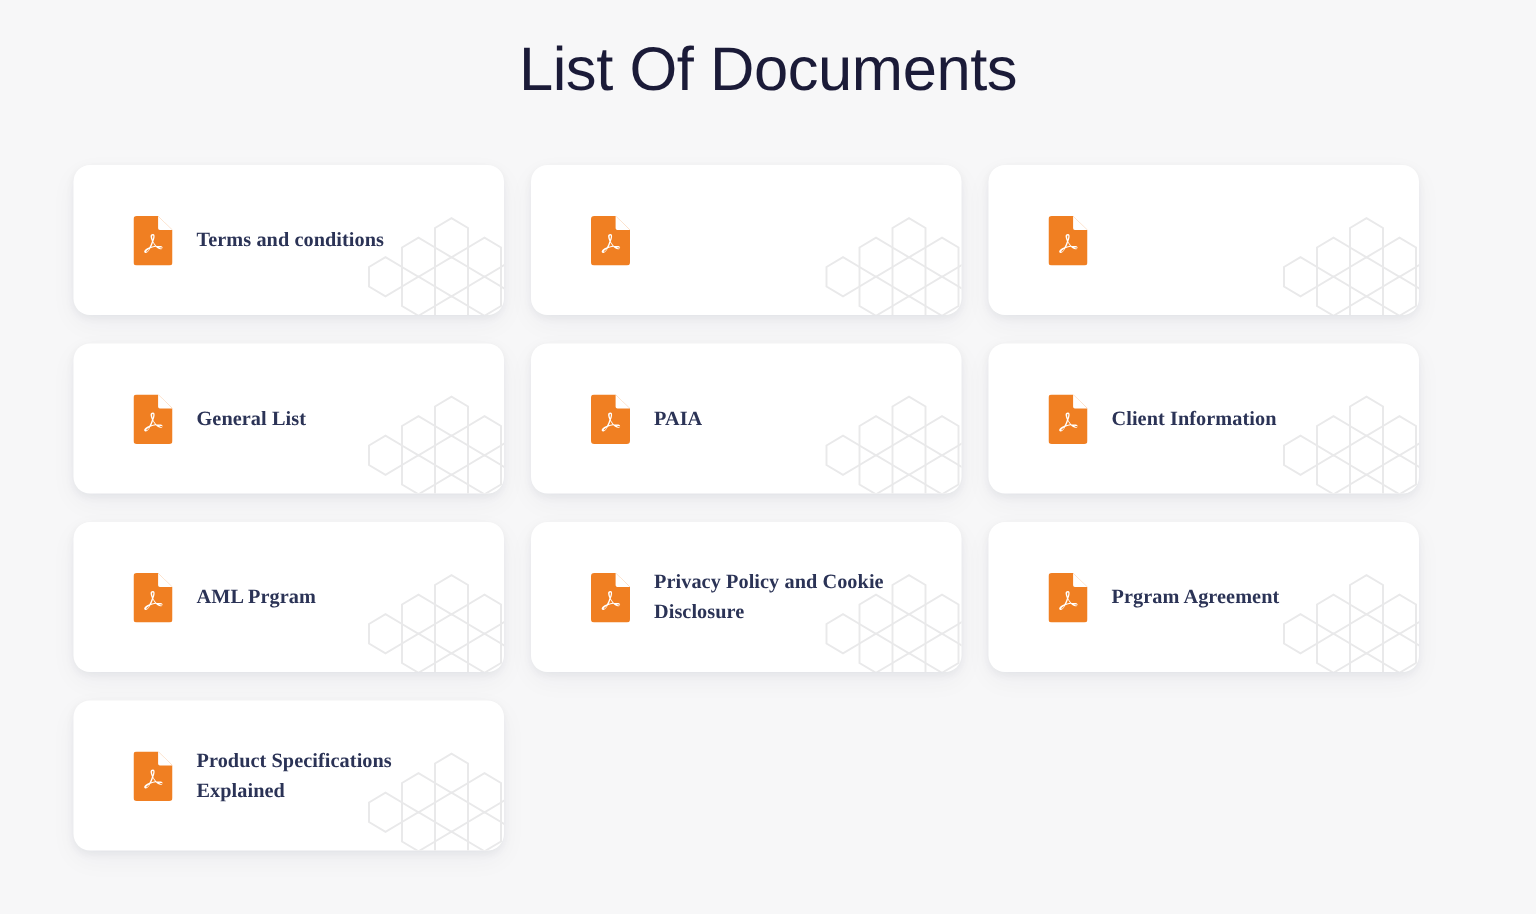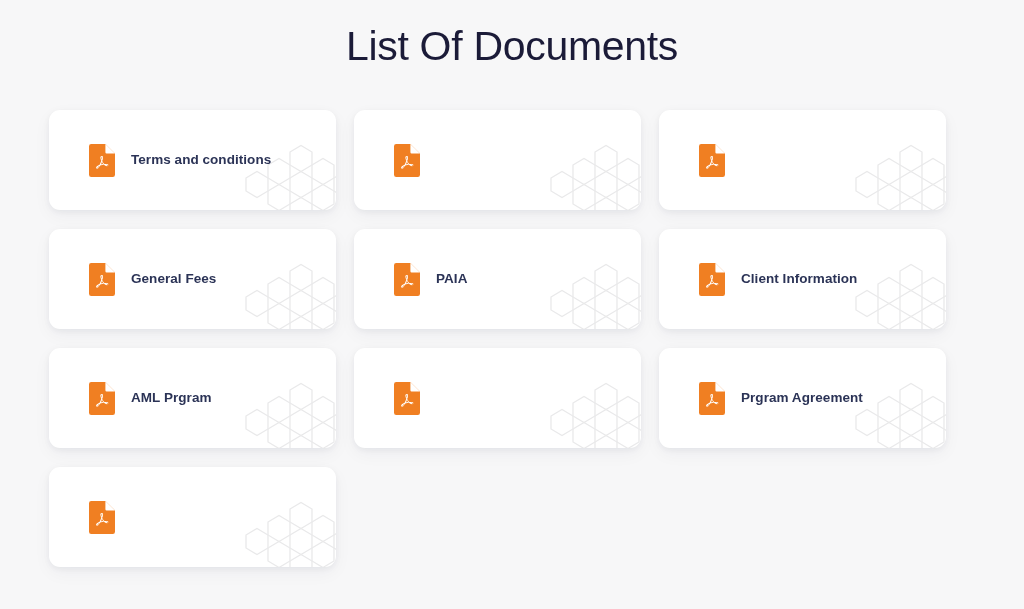--- a/index.html
+++ b/index.html
@@ -36,20 +36,21 @@
 
   .doc-grid {
     position: absolute;
     left: 49px;
     top: 110px;
     width: 900px;
     display: grid;
     grid-template-columns: repeat(3, 287px);
     column-gap: 18px;
     row-gap: 19px;
+    font-family: Liberation Serif, serif;
   }
 
   .doc-card {
     position: relative;
     height: 100px;
     background: #ffffff;
     border-radius: 11px;
     box-shadow: 0 2px 6px rgba(25, 30, 60, 0.055),
                 0 6px 18px rgba(25, 30, 60, 0.045);
     display: flex;
@@ -208,21 +209,21 @@
     </span>
 
     <div class="card-inner">
       <span class="pdf-icon">
         <svg viewBox="0 0 26 33" width="26" height="33" xmlns="http://www.w3.org/2000/svg">
           <path d="M0 2.2A2.2 2.2 0 0 1 2.2 0H16.4L26 9.4V30.8A2.2 2.2 0 0 1 23.8 33H2.2A2.2 2.2 0 0 1 0 30.8Z" fill="#f07f22"></path>
           <path d="M16.4 0L26 9.4H17.6A1.2 1.2 0 0 1 16.4 8.2Z" fill="#ffffff"></path>
           <path d="M13.0 12.0c0.85 0 1.15 0.85 1.05 1.95-0.08 0.86-0.42 1.95-0.86 3.0 0.62 1.28 1.42 2.35 2.2 3.05 1.05-0.12 2.0-0.1 2.72 0.07 0.95 0.23 1.38 0.72 1.28 1.3-0.1 0.6-0.72 0.92-1.5 0.82-0.95-0.12-2.05-0.78-3.0-1.72-1.2 0.2-2.5 0.55-3.65 1.0-0.9 1.6-1.78 2.7-2.6 3.05-0.62 0.27-1.18 0.12-1.42-0.33-0.27-0.5 0-1.18 0.72-1.82 0.6-0.53 1.55-1.05 2.68-1.5 0.62-1.22 1.22-2.7 1.68-4.08-0.52-1.1-0.85-2.15-0.9-3.0-0.05-1.05 0.33-1.79 1.6-1.79zm-2.42 9.95c-0.72 0.35-1.3 0.72-1.65 1.05-0.4 0.38-0.5 0.66-0.42 0.78 0.08 0.12 0.3 0.12 0.6-0.08 0.42-0.28 0.95-0.92 1.47-1.75zm2.4-4.3c-0.33 0.95-0.72 1.95-1.12 2.85 0.82-0.3 1.7-0.55 2.52-0.72-0.52-0.6-1.0-1.32-1.4-2.13zm4.02 3.12c0.6 0.5 1.2 0.82 1.68 0.88 0.4 0.05 0.6-0.05 0.62-0.2 0.03-0.18-0.15-0.33-0.62-0.45-0.42-0.1-1.0-0.15-1.68-0.23zM13.0 13.0c-0.45 0-0.62 0.33-0.58 1.0 0.03 0.48 0.15 1.05 0.35 1.68 0.22-0.65 0.38-1.28 0.43-1.78 0.06-0.6-0.02-0.9-0.2-0.9z" fill="#ffffff"></path>
         </svg>
       </span>
-      <span class="card-label">General Fees</span>
+      <span class="card-label">General List</span>
     </div>
   </div>
 
   <div class="doc-card">
     <span class="hex-watermark">
       <svg viewBox="0 0 132 86" width="132" height="86" xmlns="http://www.w3.org/2000/svg">
         <g fill="none" stroke="#e9e9ea" stroke-width="1.3">
           <polygon points="36,44 47,37.5 58,44 58,57 47,63.5 36,57"></polygon>
           <polygon points="58,31 69,24.5 80,31 80,44 69,50.5 58,44"></polygon>
           <polygon points="80,18 91,11.5 102,18 102,31 91,37.5 80,31"></polygon>
@@ -324,20 +325,21 @@
     </span>
 
     <div class="card-inner">
       <span class="pdf-icon">
         <svg viewBox="0 0 26 33" width="26" height="33" xmlns="http://www.w3.org/2000/svg">
           <path d="M0 2.2A2.2 2.2 0 0 1 2.2 0H16.4L26 9.4V30.8A2.2 2.2 0 0 1 23.8 33H2.2A2.2 2.2 0 0 1 0 30.8Z" fill="#f07f22"></path>
           <path d="M16.4 0L26 9.4H17.6A1.2 1.2 0 0 1 16.4 8.2Z" fill="#ffffff"></path>
           <path d="M13.0 12.0c0.85 0 1.15 0.85 1.05 1.95-0.08 0.86-0.42 1.95-0.86 3.0 0.62 1.28 1.42 2.35 2.2 3.05 1.05-0.12 2.0-0.1 2.72 0.07 0.95 0.23 1.38 0.72 1.28 1.3-0.1 0.6-0.72 0.92-1.5 0.82-0.95-0.12-2.05-0.78-3.0-1.72-1.2 0.2-2.5 0.55-3.65 1.0-0.9 1.6-1.78 2.7-2.6 3.05-0.62 0.27-1.18 0.12-1.42-0.33-0.27-0.5 0-1.18 0.72-1.82 0.6-0.53 1.55-1.05 2.68-1.5 0.62-1.22 1.22-2.7 1.68-4.08-0.52-1.1-0.85-2.15-0.9-3.0-0.05-1.05 0.33-1.79 1.6-1.79zm-2.42 9.95c-0.72 0.35-1.3 0.72-1.65 1.05-0.4 0.38-0.5 0.66-0.42 0.78 0.08 0.12 0.3 0.12 0.6-0.08 0.42-0.28 0.95-0.92 1.47-1.75zm2.4-4.3c-0.33 0.95-0.72 1.95-1.12 2.85 0.82-0.3 1.7-0.55 2.52-0.72-0.52-0.6-1.0-1.32-1.4-2.13zm4.02 3.12c0.6 0.5 1.2 0.82 1.68 0.88 0.4 0.05 0.6-0.05 0.62-0.2 0.03-0.18-0.15-0.33-0.62-0.45-0.42-0.1-1.0-0.15-1.68-0.23zM13.0 13.0c-0.45 0-0.62 0.33-0.58 1.0 0.03 0.48 0.15 1.05 0.35 1.68 0.22-0.65 0.38-1.28 0.43-1.78 0.06-0.6-0.02-0.9-0.2-0.9z" fill="#ffffff"></path>
         </svg>
       </span>
+      <span class="card-label">Privacy Policy and Cookie Disclosure</span>
     </div>
   </div>
 
   <div class="doc-card">
     <span class="hex-watermark">
       <svg viewBox="0 0 132 86" width="132" height="86" xmlns="http://www.w3.org/2000/svg">
         <g fill="none" stroke="#e9e9ea" stroke-width="1.3">
           <polygon points="36,44 47,37.5 58,44 58,57 47,63.5 36,57"></polygon>
           <polygon points="58,31 69,24.5 80,31 80,44 69,50.5 58,44"></polygon>
           <polygon points="80,18 91,11.5 102,18 102,31 91,37.5 80,31"></polygon>
@@ -381,17 +383,18 @@
     </span>
 
     <div class="card-inner">
       <span class="pdf-icon">
         <svg viewBox="0 0 26 33" width="26" height="33" xmlns="http://www.w3.org/2000/svg">
           <path d="M0 2.2A2.2 2.2 0 0 1 2.2 0H16.4L26 9.4V30.8A2.2 2.2 0 0 1 23.8 33H2.2A2.2 2.2 0 0 1 0 30.8Z" fill="#f07f22"></path>
           <path d="M16.4 0L26 9.4H17.6A1.2 1.2 0 0 1 16.4 8.2Z" fill="#ffffff"></path>
           <path d="M13.0 12.0c0.85 0 1.15 0.85 1.05 1.95-0.08 0.86-0.42 1.95-0.86 3.0 0.62 1.28 1.42 2.35 2.2 3.05 1.05-0.12 2.0-0.1 2.72 0.07 0.95 0.23 1.38 0.72 1.28 1.3-0.1 0.6-0.72 0.92-1.5 0.82-0.95-0.12-2.05-0.78-3.0-1.72-1.2 0.2-2.5 0.55-3.65 1.0-0.9 1.6-1.78 2.7-2.6 3.05-0.62 0.27-1.18 0.12-1.42-0.33-0.27-0.5 0-1.18 0.72-1.82 0.6-0.53 1.55-1.05 2.68-1.5 0.62-1.22 1.22-2.7 1.68-4.08-0.52-1.1-0.85-2.15-0.9-3.0-0.05-1.05 0.33-1.79 1.6-1.79zm-2.42 9.95c-0.72 0.35-1.3 0.72-1.65 1.05-0.4 0.38-0.5 0.66-0.42 0.78 0.08 0.12 0.3 0.12 0.6-0.08 0.42-0.28 0.95-0.92 1.47-1.75zm2.4-4.3c-0.33 0.95-0.72 1.95-1.12 2.85 0.82-0.3 1.7-0.55 2.52-0.72-0.52-0.6-1.0-1.32-1.4-2.13zm4.02 3.12c0.6 0.5 1.2 0.82 1.68 0.88 0.4 0.05 0.6-0.05 0.62-0.2 0.03-0.18-0.15-0.33-0.62-0.45-0.42-0.1-1.0-0.15-1.68-0.23zM13.0 13.0c-0.45 0-0.62 0.33-0.58 1.0 0.03 0.48 0.15 1.05 0.35 1.68 0.22-0.65 0.38-1.28 0.43-1.78 0.06-0.6-0.02-0.9-0.2-0.9z" fill="#ffffff"></path>
         </svg>
       </span>
+      <span class="card-label">Product Specifications Explained</span>
     </div>
   </div>
 </div>
 
 </div>
 
 </body></html>

